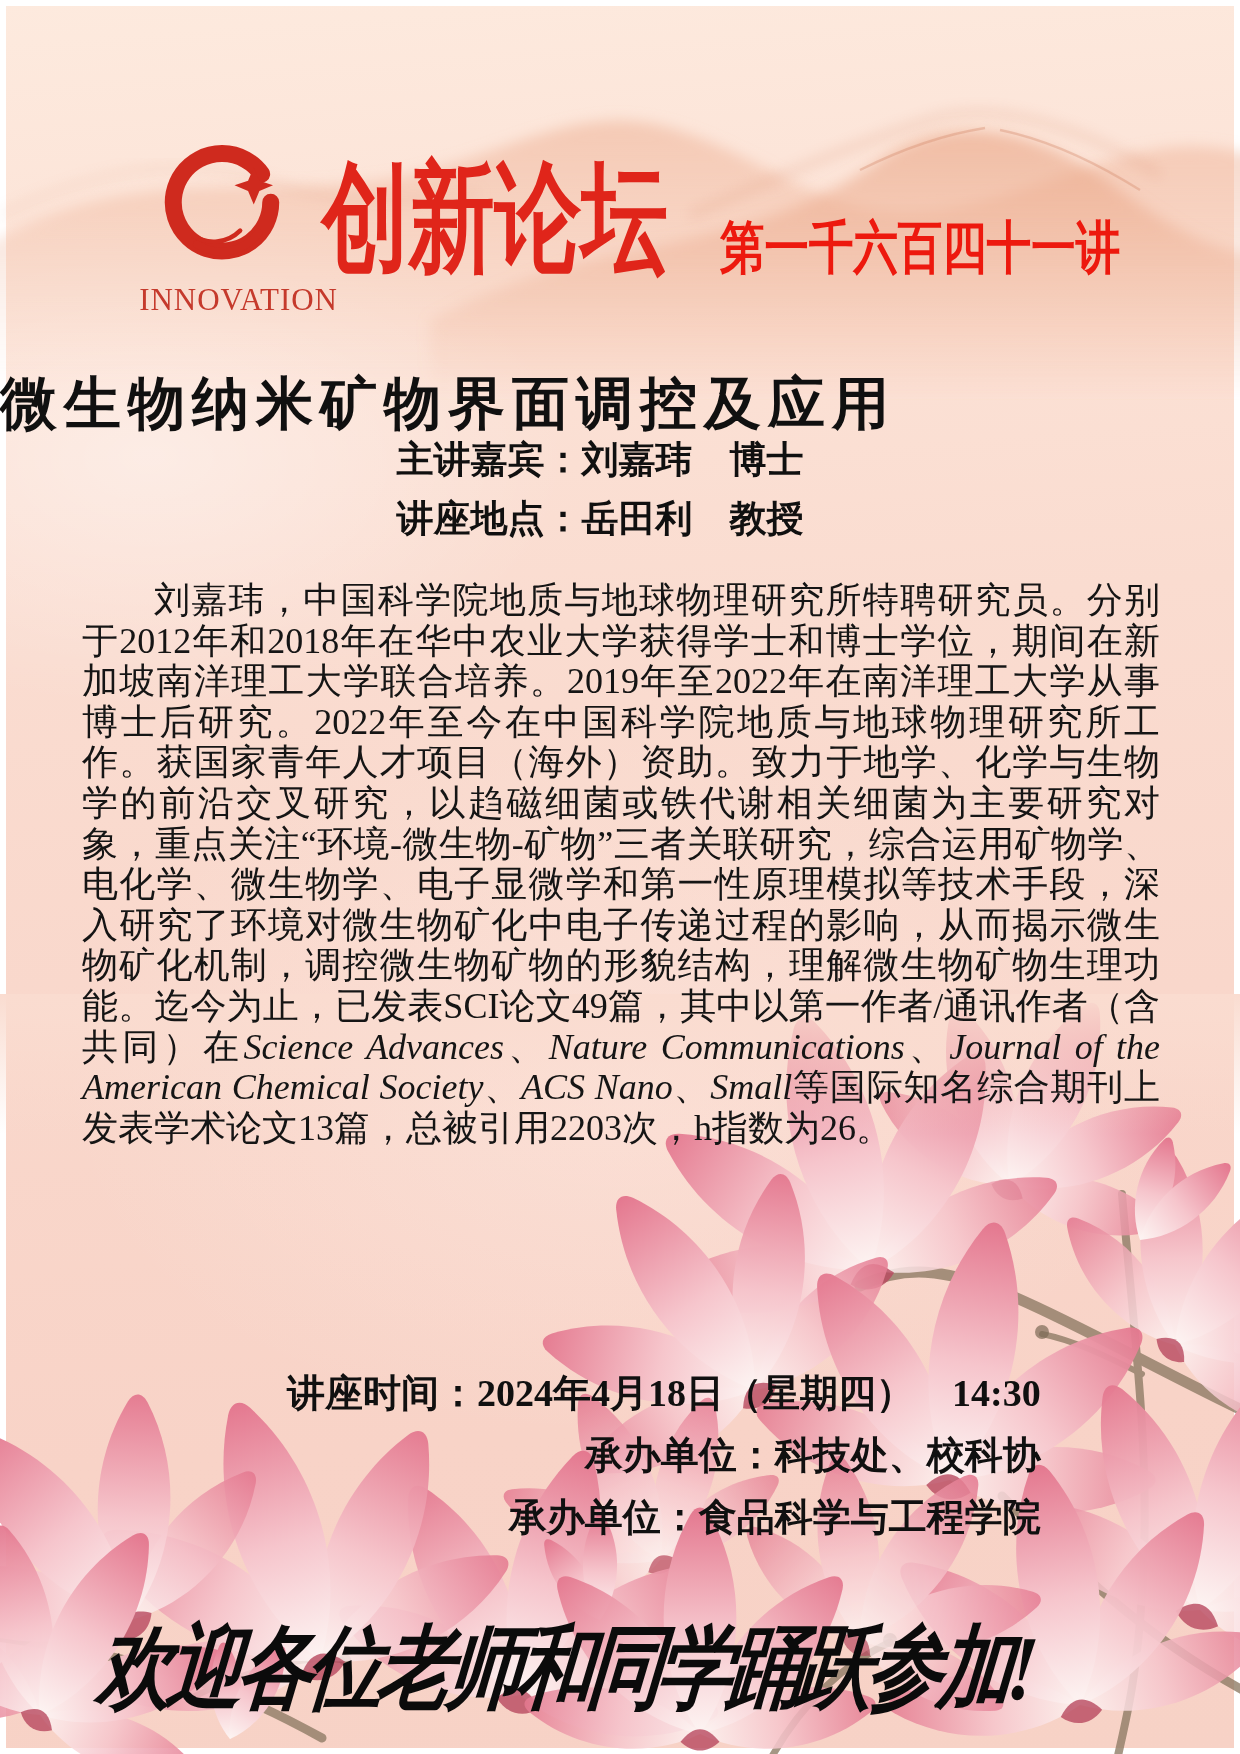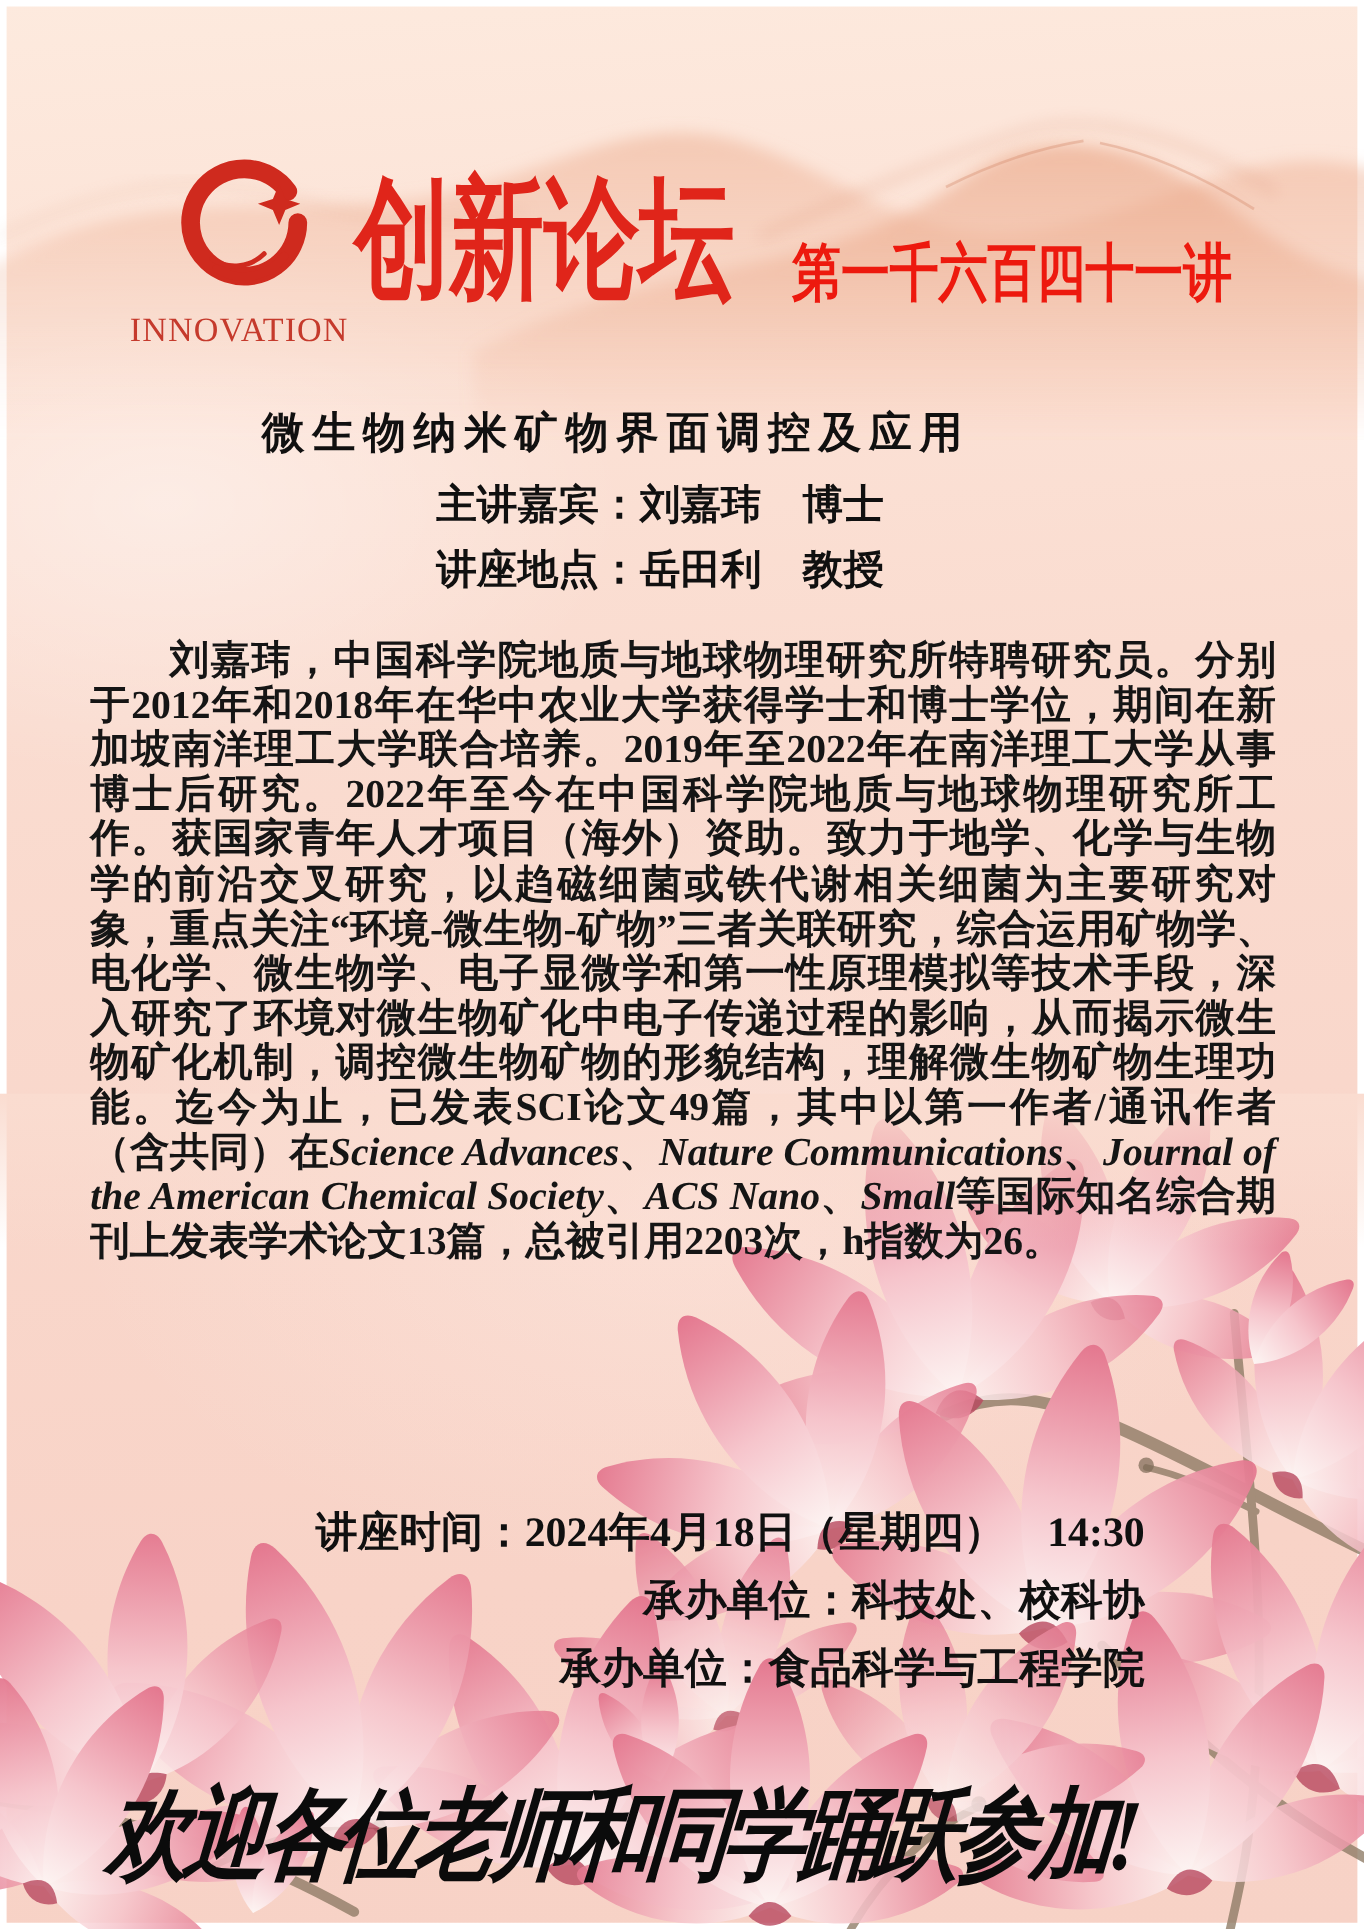--- a/index.html
+++ b/index.html
@@ -15,52 +15,52 @@
   }
   .poster *{box-sizing:border-box;}
   .art{position:absolute;left:0;pointer-events:none;}
   .art.mountains{top:0;width:1240px;height:400px;z-index:1;}
   .art.flowers{bottom:0;width:1240px;height:760px;z-index:1;}
   .layer{position:absolute;z-index:5;}
 
   
   .logo-mark{left:152px;top:140px;width:140px;height:136px;}
   .logo-caption{
-    left:118px;top:282px;width:220px;text-align:left;
+    left:118px;top:282px;width:220px;text-align:right;
     font-size:31px;letter-spacing:1px;color:#c53a2c;font-weight:500;
   }
   .forum-title{
     left:322px;top:148px;
     font-family:"Liberation Sans","DejaVu Sans",sans-serif;
     font-weight:900;font-size:120px;line-height:1.15;color:#e0251a;
     transform:scaleX(.72);transform-origin:left top;white-space:nowrap;
   }
   .lecture-no{
     left:720px;top:210px;
     font-family:"Liberation Sans","DejaVu Sans",sans-serif;
     font-weight:900;font-size:57px;color:#ed190e;
     transform:scaleX(.78);transform-origin:left top;white-space:nowrap;
   }
 
   
   .lecture-title{
-    left:0;top:366px;width:1120px;text-align:center;
-    font-size:39px;font-weight:700;letter-spacing:7px;color:#101010;white-space:nowrap;
+    left:0;top:366px;width:1120px;text-align:left;
+    font-size:57px;font-weight:700;letter-spacing:7px;color:#101010;white-space:nowrap;
   }
   .speakers{
     left:0;top:430px;width:1200px;text-align:center;
     font-size:37px;font-weight:700;line-height:59px;color:#101010;
   }
   .speakers .row{white-space:pre;}
 
   
   .bio{
     left:82px;top:580px;width:1078px;
     font-size:36px;line-height:40.6px;text-align:justify;text-justify:inter-ideograph;
-    color:#151515;text-indent:2em;font-weight:700;
+    color:#151515;text-indent:2em;font-weight:400;
   }
   .bio i{font-style:italic;}
 
   
   .details{left:287px;top:1362px;font-size:38px;font-weight:700;line-height:62px;color:#101010;}
   .details .row{white-space:pre;text-align:right;}
 
   
   .footer-welcome{
     left:0;top:1608px;width:1140px;text-align:center;

